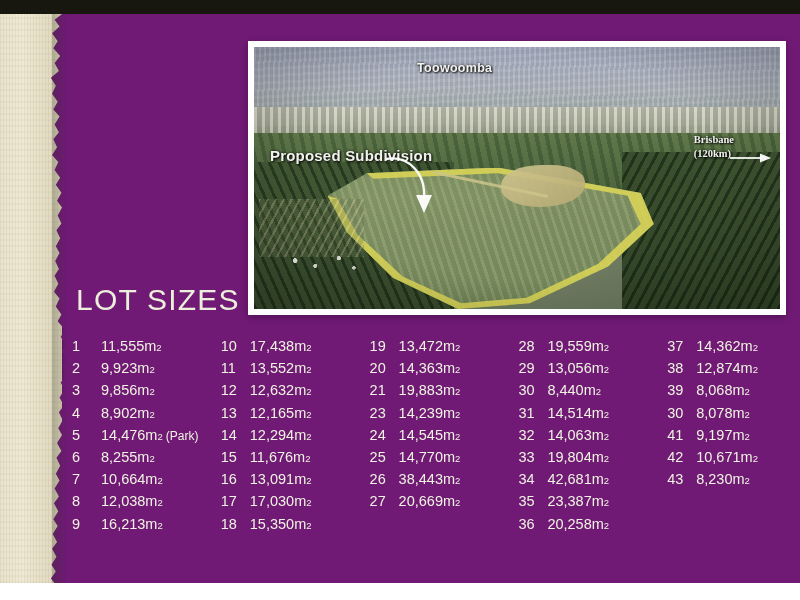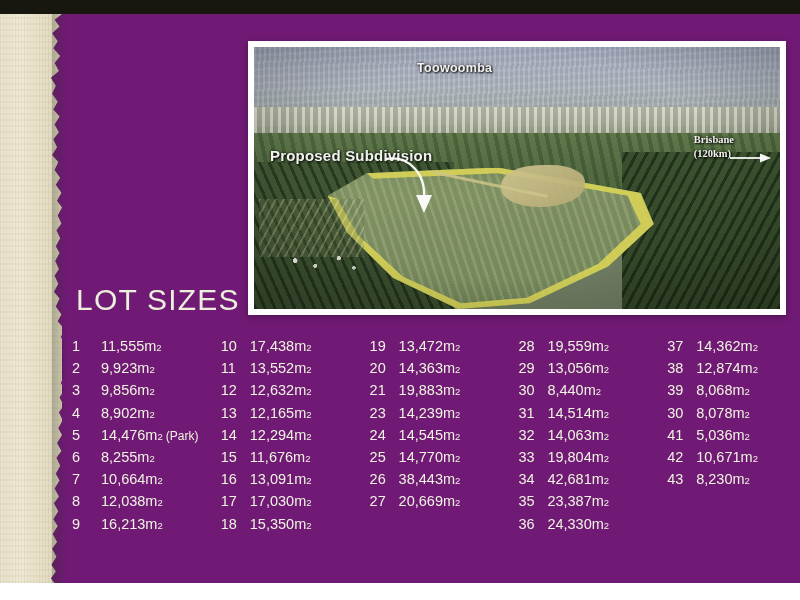--- a/index.html
+++ b/index.html
@@ -505,21 +505,21 @@
           <span class="lot-size">42,681m</span>
           <span class="sup">2</span>
         </div>
       <div class="lot-row">
           <span class="lot-num">35</span>
           <span class="lot-size">23,387m</span>
           <span class="sup">2</span>
         </div>
       <div class="lot-row">
           <span class="lot-num">36</span>
-          <span class="lot-size">24,330m</span>
+          <span class="lot-size">20,258m</span>
           <span class="sup">2</span>
         </div>
     </div>
 
     <div class="lot-col">
       <div class="lot-row">
           <span class="lot-num">37</span>
           <span class="lot-size">14,362m</span>
           <span class="sup">2</span>
         </div>
@@ -533,21 +533,21 @@
           <span class="lot-size">8,068m</span>
           <span class="sup">2</span>
         </div>
       <div class="lot-row">
           <span class="lot-num">30</span>
           <span class="lot-size">8,078m</span>
           <span class="sup">2</span>
         </div>
       <div class="lot-row">
           <span class="lot-num">41</span>
-          <span class="lot-size">5,036m</span>
+          <span class="lot-size">9,197m</span>
           <span class="sup">2</span>
         </div>
       <div class="lot-row">
           <span class="lot-num">42</span>
           <span class="lot-size">10,671m</span>
           <span class="sup">2</span>
         </div>
       <div class="lot-row">
           <span class="lot-num">43</span>
           <span class="lot-size">8,230m</span>

